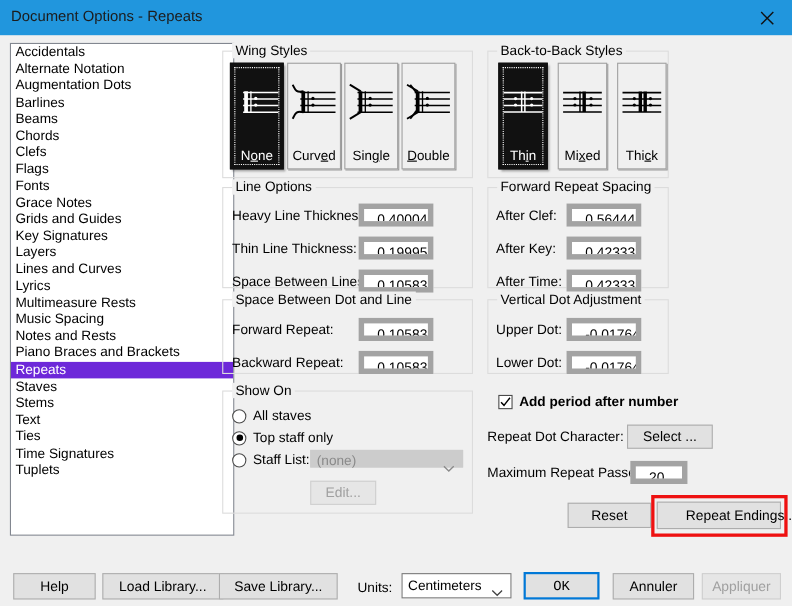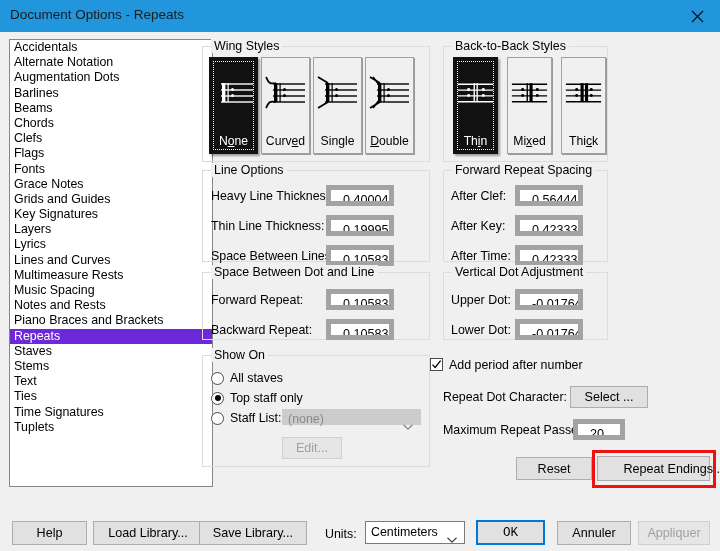--- a/index.html
+++ b/index.html
@@ -142,23 +142,24 @@
     background: #000;
   }
   .radio-row .rlabel {
     margin-left: 6px;
     font-size: 12.4px; color: #000;
     white-space: nowrap;
   }
 
   
   #chk-row {
-    position: absolute; left: 430px; top: 358px;
-    display: flex; align-items: flex-start;
-    cursor: default;
+    position: absolute; left: 453px; top: 358px;
+    display: flex; align-items: center;
+    cursor: default;
+    font-weight: bold;
   }
   #chk-box {
     width: 13px; height: 13px;
     border: 1px solid #4a4a4a;
     background: #fff;
     box-sizing: border-box;
     position: relative;
     flex: 0 0 auto;
   }
   #chk-box svg { position: absolute; left: 0; top: 0; }
@@ -234,22 +235,22 @@
       <div class="cat-item">Barlines</div>
       <div class="cat-item">Beams</div>
       <div class="cat-item">Chords</div>
       <div class="cat-item">Clefs</div>
       <div class="cat-item">Flags</div>
       <div class="cat-item">Fonts</div>
       <div class="cat-item">Grace Notes</div>
       <div class="cat-item">Grids and Guides</div>
       <div class="cat-item">Key Signatures</div>
       <div class="cat-item">Layers</div>
+      <div class="cat-item">Lines and Curves</div>
       <div class="cat-item">Lyrics</div>
-      <div class="cat-item">Lines and Curves</div>
       <div class="cat-item">Multimeasure Rests</div>
       <div class="cat-item">Music Spacing</div>
       <div class="cat-item">Notes and Rests</div>
       <div class="cat-item">Piano Braces and Brackets</div>
       <div class="cat-item selected">Repeats</div>
       <div class="cat-item">Staves</div>
       <div class="cat-item">Stems</div>
       <div class="cat-item">Text</div>
       <div class="cat-item">Ties</div>
       <div class="cat-item">Time Signatures</div>

